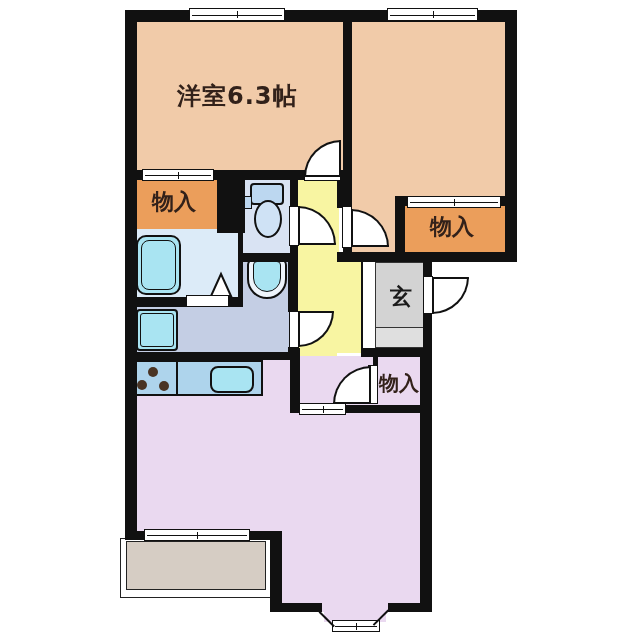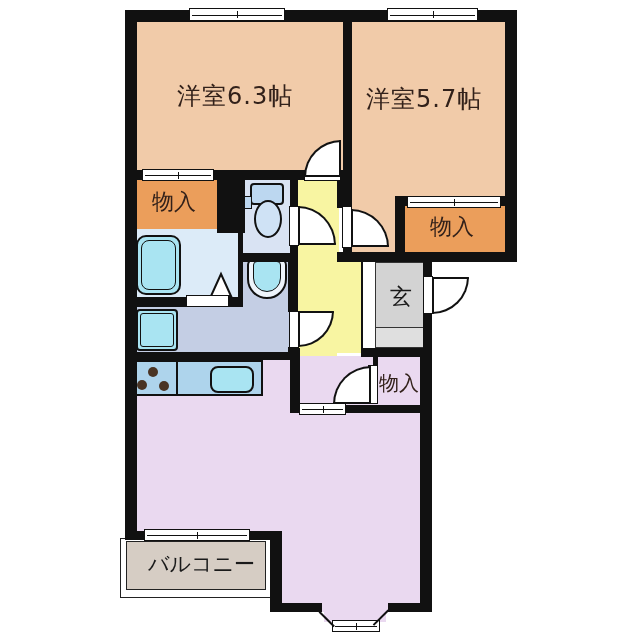--- a/index.html
+++ b/index.html
@@ -27,21 +27,21 @@
   .gap{position:absolute;background:#fff;border:1px solid #111;box-sizing:border-box;}
   
   .arc{position:absolute;background:#fff;border:2px solid #111;box-sizing:border-box;}
   .arc.tl{border-top-left-radius:100%;}
   .arc.tr{border-top-right-radius:100%;}
   .arc.br{border-bottom-right-radius:100%;}
   
   .fx{position:absolute;box-sizing:border-box;border:2px solid #111;}
   .cyan{background:var(--c-fixture,#a9e4f2);}
   
-  .lbl{position:absolute;font-weight:normal;color:var(--c-label,#32211a);
+  .lbl{position:absolute;font-weight:bold;color:var(--c-label,#32211a);
        white-space:nowrap;line-height:1;}
   .lbl.dark{color:#1a1a1a;}
   .dot{position:absolute;width:10px;height:10px;border-radius:50%;background:#4a3424;}
   .bayline{position:absolute;width:21px;height:0;border-top:2px solid #111;transform-origin:0 0;}
 </style>
 </head>
 <body>
 
 <div id="stage">
 
@@ -160,20 +160,18 @@
   <div class="gap" style="left:186px;top:295px;width:43px;height:12px;"></div>
 
   <div class="arc tl" style="left:304px;top:140px;width:37px;height:37px;"></div>
   <div class="arc tr" style="left:351px;top:209px;width:38px;height:38px;"></div>
   <div class="arc tr" style="left:298px;top:206px;width:38px;height:39px;"></div>
   <div class="arc br" style="left:298px;top:311px;width:36px;height:36px;"></div>
   <div class="arc br" style="left:432px;top:277px;width:37px;height:37px;"></div>
   <div class="arc tl" style="left:333px;top:366px;width:38px;height:38px;"></div>
 
   <div class="lbl" style="left:177px;top:84px;font-size:24px;letter-spacing:1px;">洋室6.3帖</div>
-  <div class="lbl" style="left:366px;top:87px;font-size:24px;letter-spacing:1px;">洋室5.7帖</div>
   <div class="lbl" style="left:152px;top:191px;font-size:22px;">物入</div>
   <div class="lbl" style="left:430px;top:216px;font-size:22px;">物入</div>
   <div class="lbl" style="left:379px;top:373px;font-size:20px;">物入</div>
   <div class="lbl dark" style="left:390px;top:286px;font-size:22px;">玄</div>
-  <div class="lbl dark" style="left:148px;top:554px;font-size:21px;">バルコニー</div>
 
 </div>
 
 </body></html>

